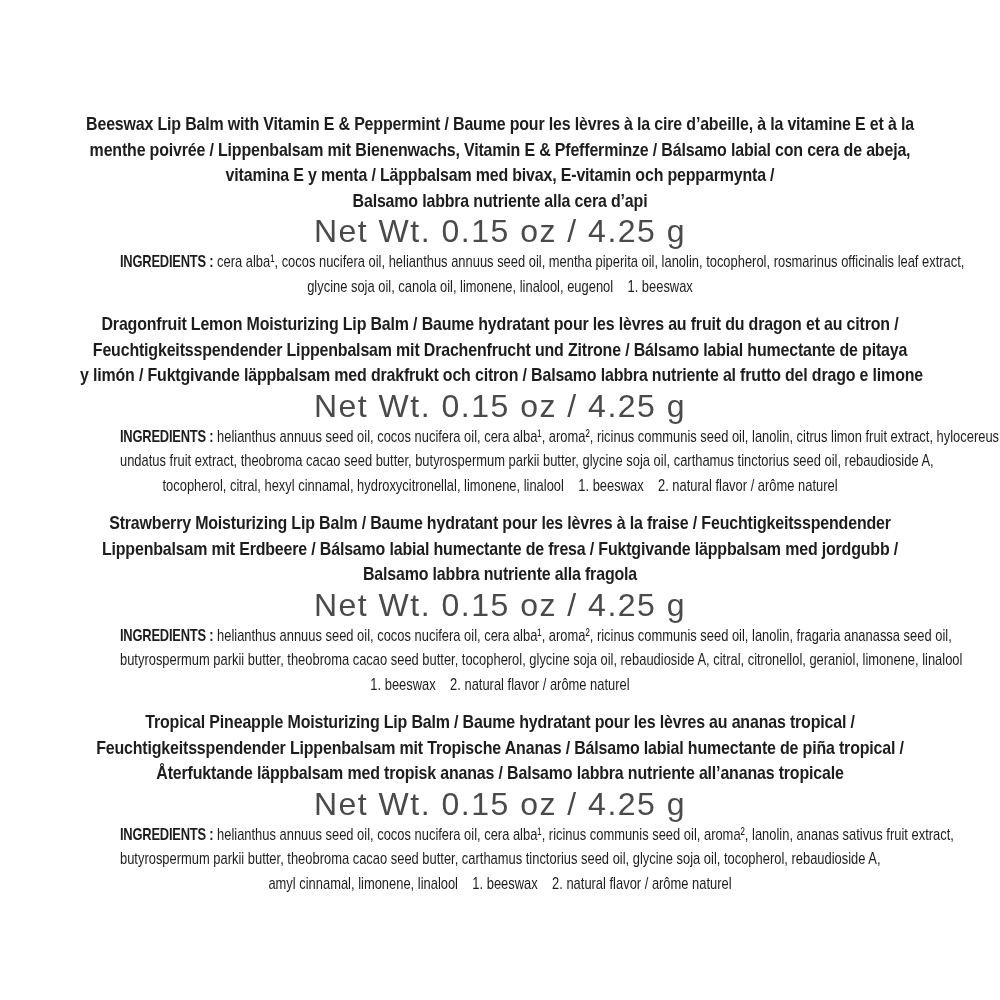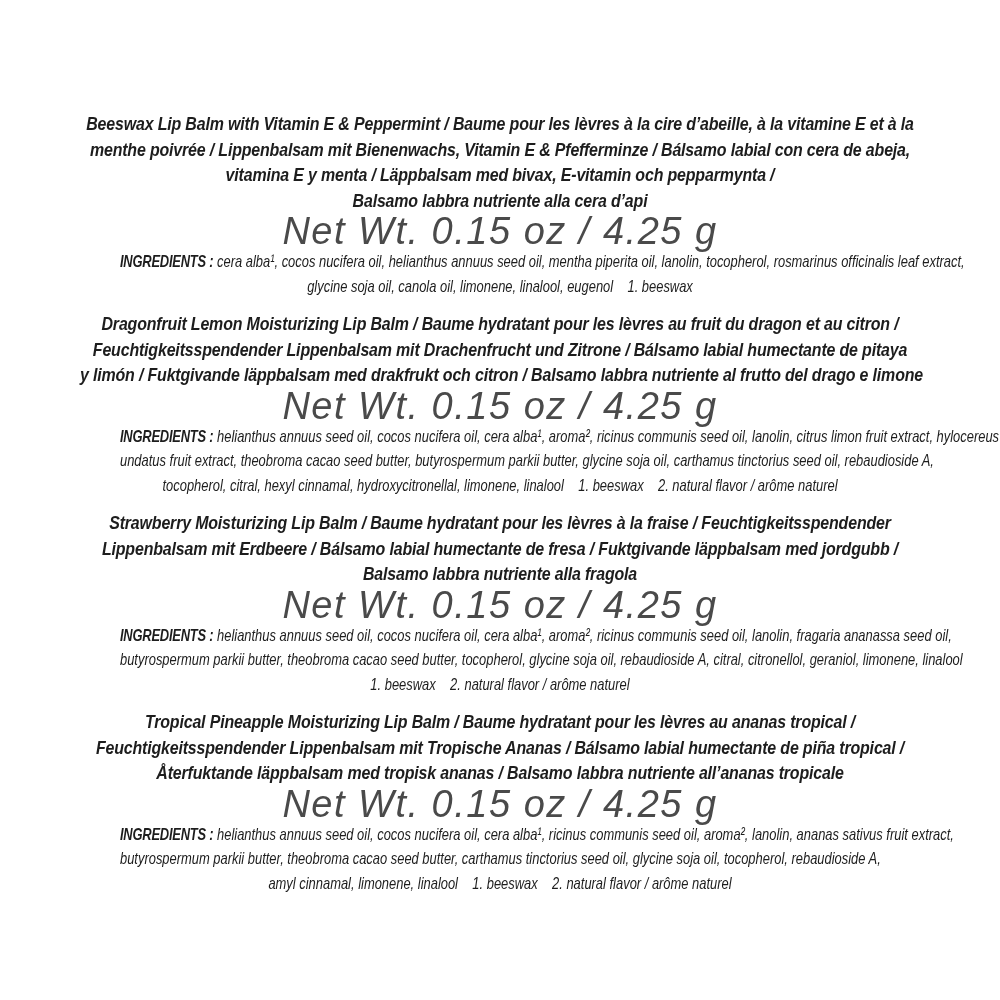--- a/index.html
+++ b/index.html
@@ -9,33 +9,33 @@
     height: 1000px;
     background: #ffffff;
     overflow: hidden;
     font-family: "Liberation Sans", "DejaVu Sans", sans-serif;
   }
   .sheet {
     width: 1000px;
     padding-top: 111px;
     text-align: center;
   }
-  .section { margin-bottom: 12px; font-style: italic; }
+  .section { margin-bottom: 12px; }
   .title {
     font-weight: 700;
     font-size: 19px;
     line-height: 25.5px;
     color: #1d1d1d;
     letter-spacing: -0.2px;
     transform: scaleX(0.84);
     transform-origin: 50% 0;
   }
   .line { white-space: pre; }
   .netwt {
-    font-size: 38px;
+    font-size: 32px;
     line-height: 33px;
     font-weight: 400;
     color: #4a4a4a;
     letter-spacing: 1.5px;
     margin: 2px 16px;
     white-space: pre;
   }
   .ing {
     font-size: 17px;
     line-height: 24.5px;

